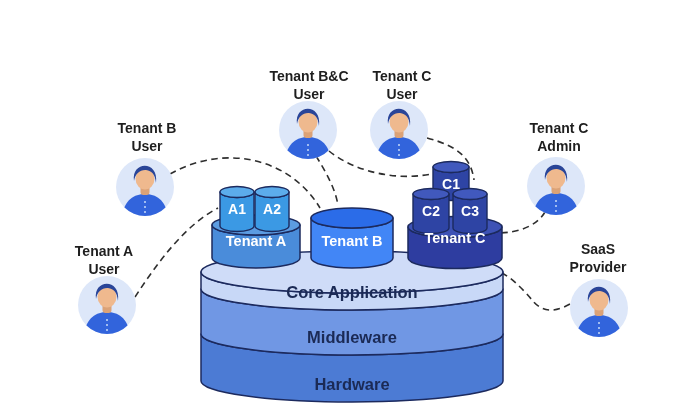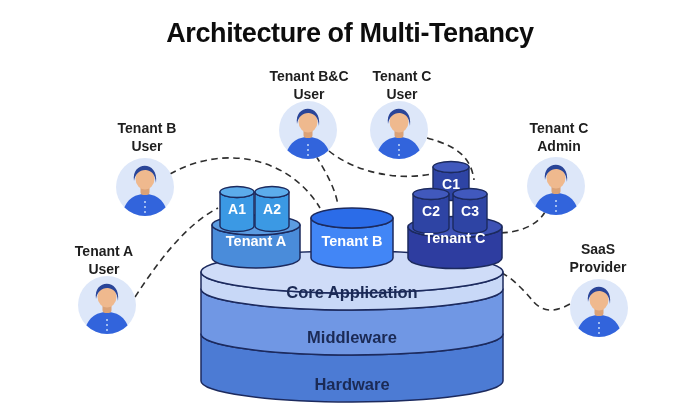--- a/index.html
+++ b/index.html
@@ -14,21 +14,20 @@
   .cyl-sm{stroke:#1c2a5e;stroke-width:1.4;stroke-linejoin:round;}
   .stack-label{font:600 16.5px "Liberation Sans",sans-serif;fill:#1b2a55;text-anchor:middle;}
   .tenant-label{font:700 14.5px "Liberation Sans",sans-serif;fill:#ffffff;text-anchor:middle;}
   .sub-label{font:700 14px "Liberation Sans",sans-serif;fill:#ffffff;text-anchor:middle;}
   .persona-label{font:600 14px "Liberation Sans",sans-serif;fill:#1e1e1e;text-anchor:middle;}
 </style>
 </head>
 <body>
 
 <div class="canvas">
-  <h1 class="title">Architecture of Multi-Tenancy</h1>
 
   <svg width="700" height="420" viewBox="0 0 700 420">
     <defs>
       <clipPath id="pc">
           <circle r="29"></circle>
         </clipPath>
       <g id="person">
         <circle r="29" fill="#dde7f9"></circle>
         <g clip-path="url(#pc)">
           <path d="M -23,30 C -21,13 -11,7 0,7 C 11,7 21,13 23,30 Z" fill="#3264dc"></path>

